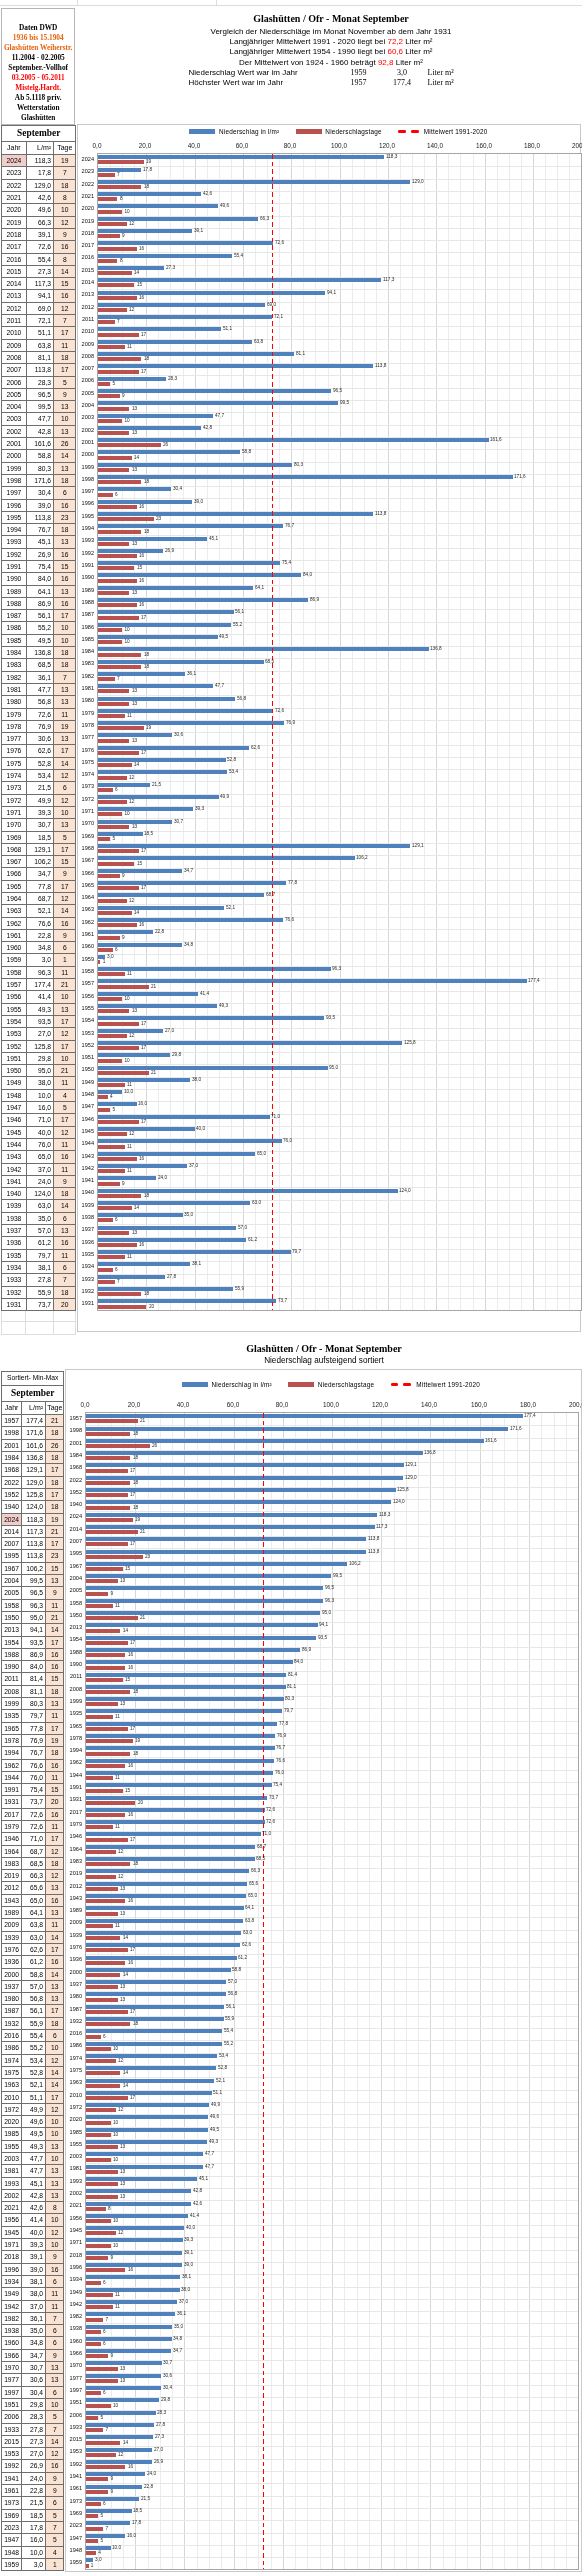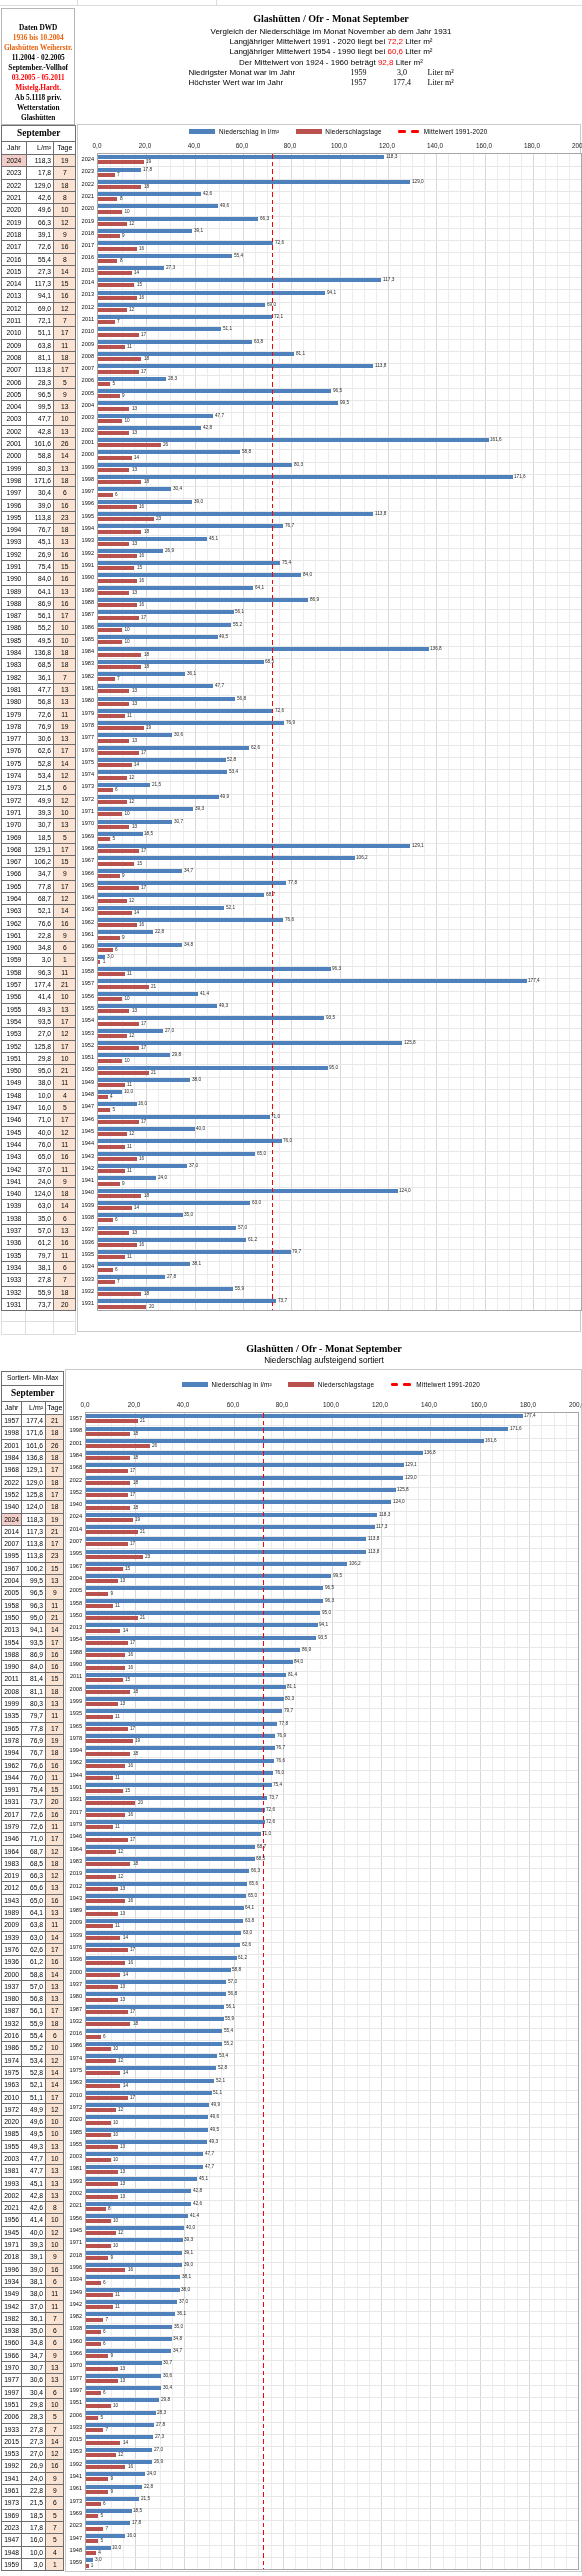--- a/index.html
+++ b/index.html
@@ -101,38 +101,38 @@
 <body>
 
 <div class="page">
 
   <div class="abs topline-h"></div>
   <div class="abs tv1"></div>
   <div class="abs tv2"></div>
 
   <div class="abs station-box" id="stationbox">
       <div class="c-black">Daten DWD</div>
-      <div class="c-orange">1936 bis 10.2004</div>
+      <div class="c-orange">1936 bis 15.1904</div>
       <div class="c-orange">Glashütten Weiherstr.</div>
       <div class="c-black">11.2004 - 02.2005</div>
       <div class="c-black">September.-Vollhof</div>
       <div class="c-red">03.2005 - 05.2011</div>
       <div class="c-red">Mistelg.Hardt.</div>
       <div class="c-black">Ab 5.1118 priv.</div>
       <div class="c-black">Wetterstation</div>
       <div class="c-black">Glashütten</div>
     </div>
 
   <div class="abs header1">
     <div class="h-title serif">Glashütten / Ofr - Monat September</div>
     <div class="h-line">Vergleich der Niederschläge im  Monat November ab dem Jahr 1931</div>
     <div class="h-line"><span>Langjähriger Mittelwert 1991 - 2020  liegt bei</span><span class="red-val">72,2</span><span>Liter m²</span></div>
     <div class="h-line"><span>Langjähriger Mittelwert 1954 - 1990  liegt bei</span><span class="red-val">60,6</span><span>Liter m²</span></div>
     <div class="h-line"><span>Der Mittelwert von  1924 - 1960   beträgt</span><span class="red-val">92,8</span><span>Liter m²</span></div>
-    <div class="h-line"><span class="ext-label">Niedrigster Monat war im Jahr</span><span class="ext-year serif">1959</span><span class="ext-val serif">3,0</span><span class="ext-unit serif">Liter m²</span></div>
+    <div class="h-line"><span class="ext-label">Niederschlag Wert war im Jahr</span><span class="ext-year serif">1959</span><span class="ext-val serif">3,0</span><span class="ext-unit serif">Liter m²</span></div>
     <div class="h-line"><span class="ext-label">Höchster Wert war im Jahr</span><span class="ext-year serif">1957</span><span class="ext-val serif">177,4</span><span class="ext-unit serif">Liter m²</span></div>
   </div>
 
   <div class="abs frame1"></div>
 
   <div class="abs legend legend1">
     <div class="lg-item">
         <span class="sw-blue"></span>
         <span>Niederschlag in l/m²</span>
       </div>

